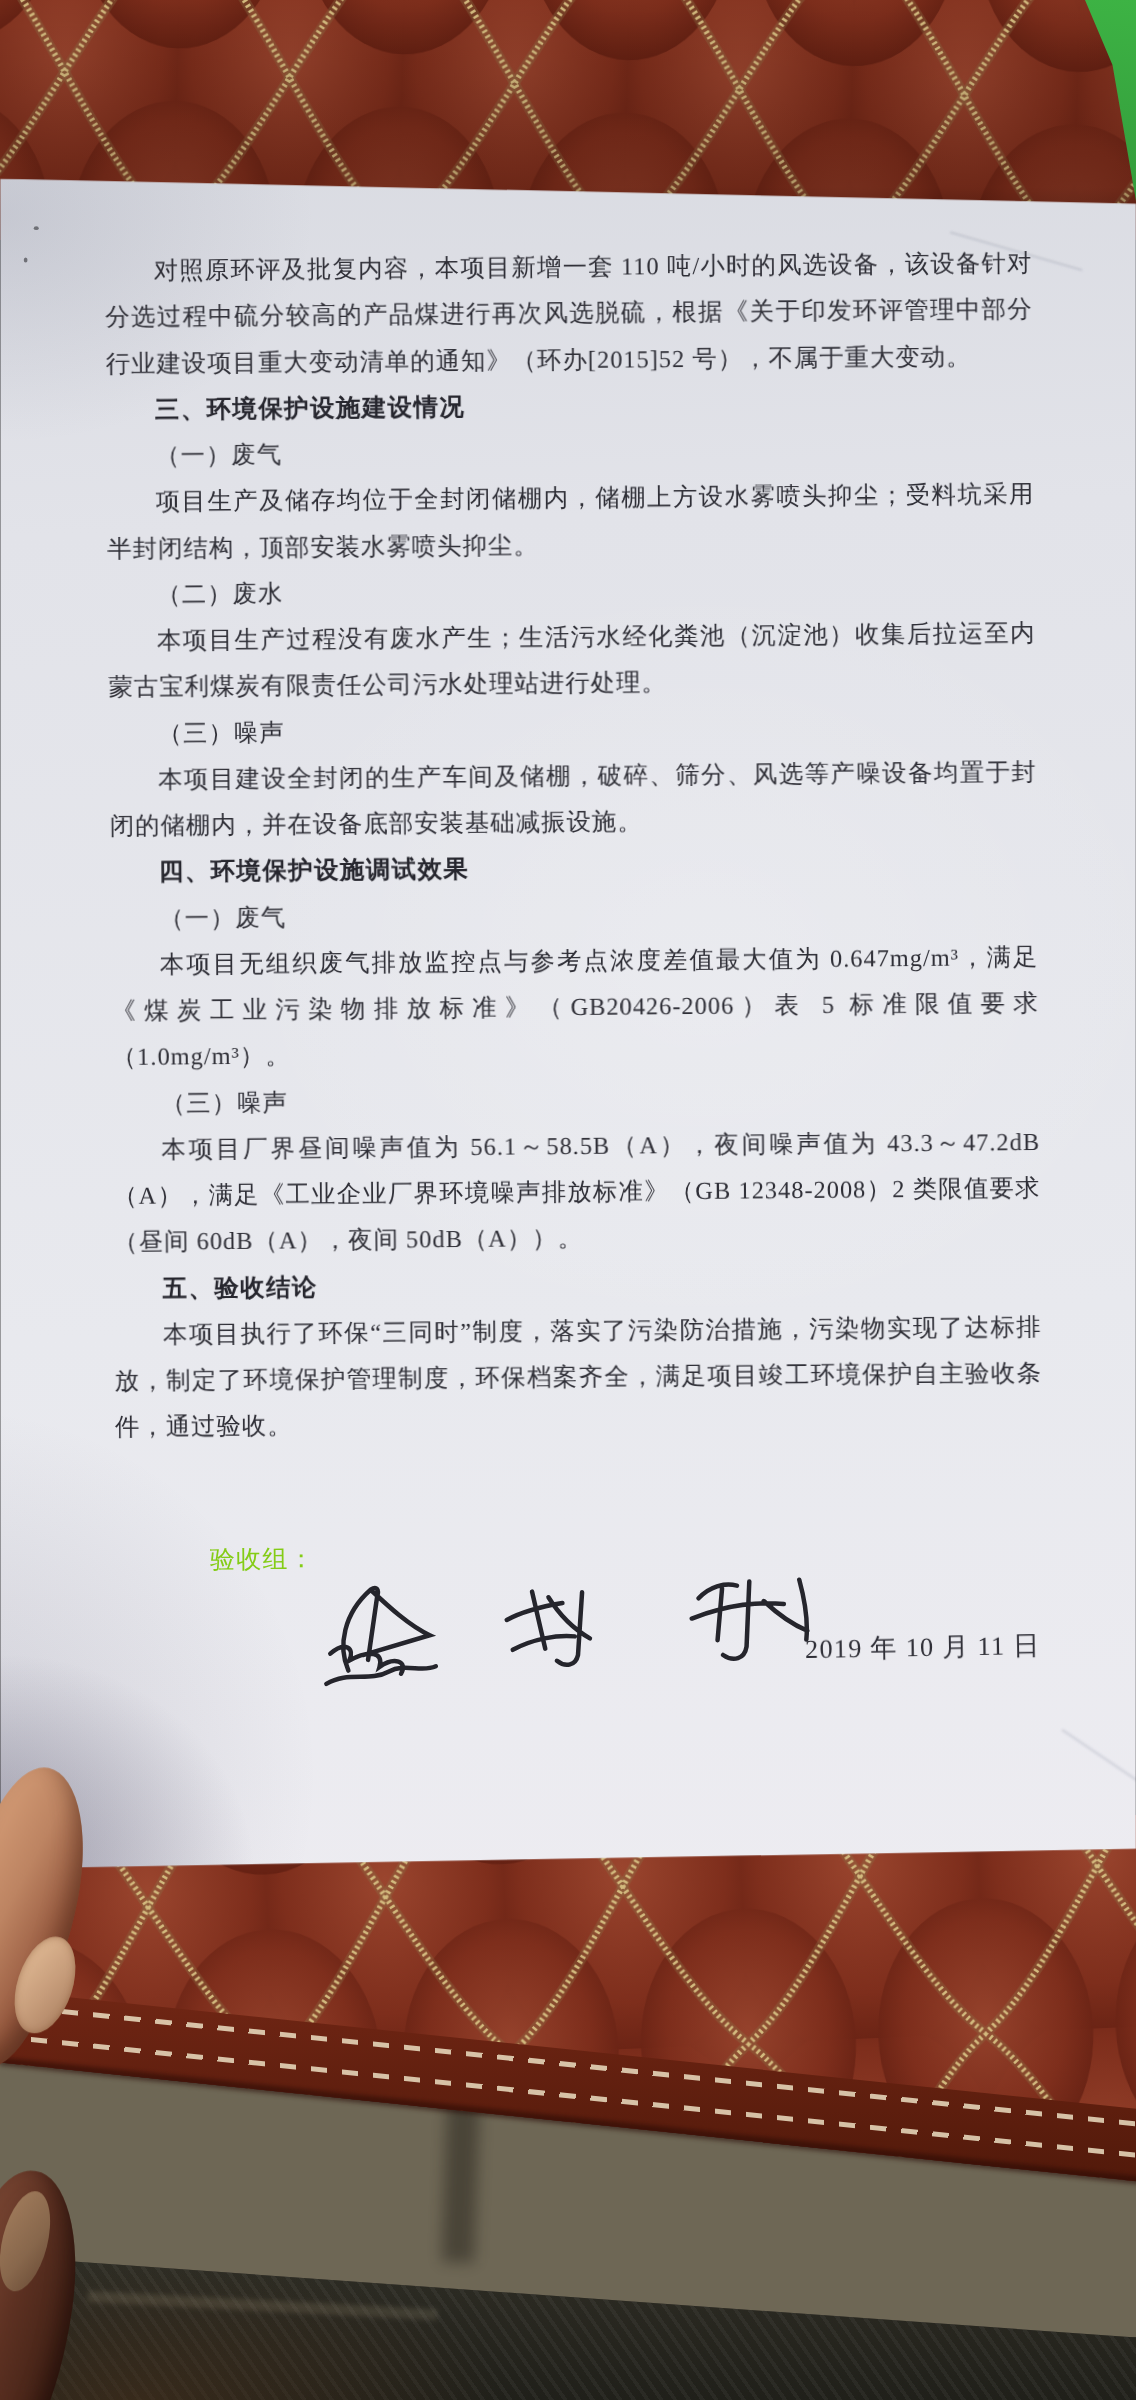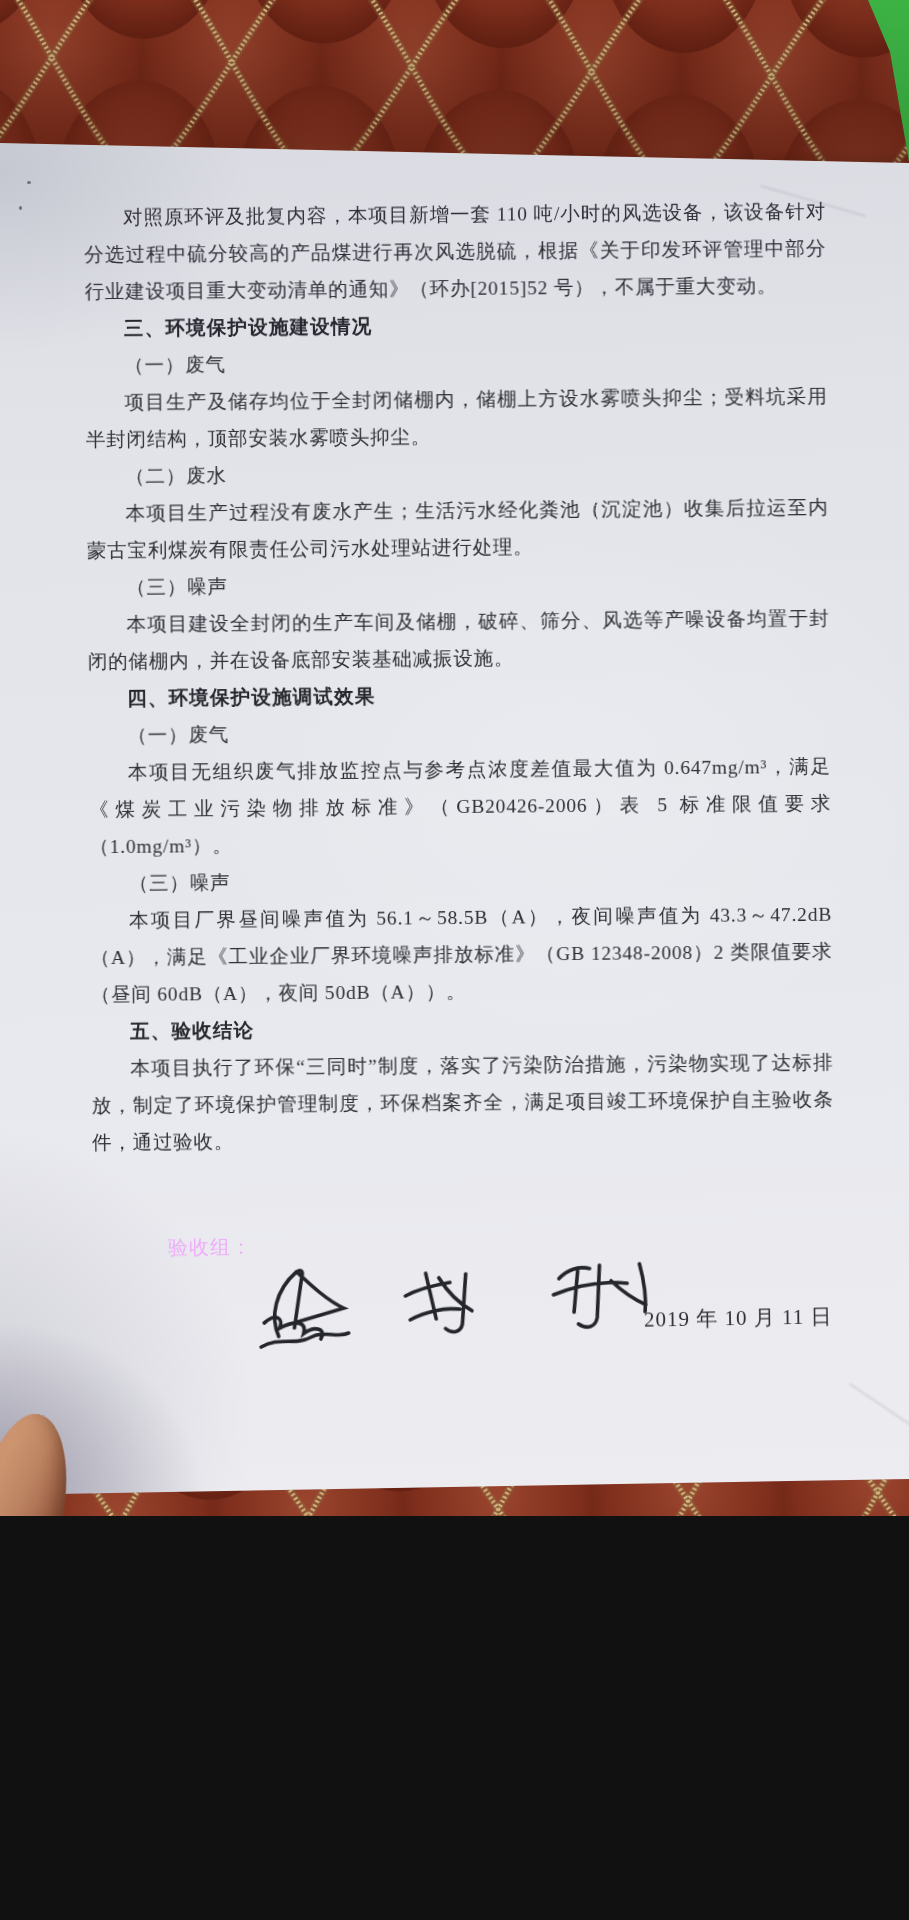--- a/index.html
+++ b/index.html
@@ -1,16 +1,16 @@
 <!DOCTYPE html>
 <html><head>
 <meta charset="utf-8">
 <style>
   html,body{margin:0;padding:0;background:#111;}
-  #scene{position:relative;width:909px;height:1516px;overflow:hidden;
+  #scene{position:relative;width:909px;height:1920px;overflow:hidden;
          font-family:"Liberation Serif","DejaVu Serif",serif;}
 
   
   .layer{position:absolute;left:0;width:909px;}
   #floor{top:1760px;height:160px;z-index:1;
     background:
       radial-gradient(420px 160px at 12% 100%, rgba(74,50,28,.55), rgba(0,0,0,0) 70%),
       repeating-linear-gradient(55deg, rgba(255,255,255,.045) 0 3px, rgba(0,0,0,0) 3px 9px),
       linear-gradient(to bottom,#34332a,#26251e 70%,#20201a);
     clip-path:polygon(0 45px,909px 110px,909px 160px,0 160px);}
@@ -68,21 +68,21 @@
   #speck-2{left:19px;top:206px;width:3px;height:4px;}
 
   
   #doc-text{position:absolute;left:88px;top:196px;width:742px;z-index:7;
     transform:rotate(-0.5deg);color:#2e2e36;font-size:19.5px;line-height:37px;
     letter-spacing:.8px;text-align:justify;text-justify:inter-ideograph;}
   #doc-text p{margin:0;text-indent:2em;}
   #doc-text p.h{font-family:"Liberation Sans","DejaVu Sans",sans-serif;
     font-weight:bold;color:#26262e;letter-spacing:1.2px;}
   #signoff-label{position:absolute;left:168px;top:1234px;z-index:7;
-    color:#f0abfc;font-size:20px;letter-spacing:1px;transform:rotate(-0.5deg);text-align:right;}
+    color:#84cc16;font-size:20px;letter-spacing:1px;transform:rotate(-0.5deg);text-align:right;}
   #signatures{position:absolute;left:248px;top:1250px;z-index:7;transform:rotate(-2deg);}
   #sign-date{position:absolute;left:644px;top:1304px;z-index:7;
     color:#2e2e36;font-size:21px;letter-spacing:1px;transform:rotate(-1deg);}
 
   
   .finger{position:absolute;z-index:10;}
   #finger-top{left:-28px;top:1412px;width:86px;height:244px;transform:rotate(13deg);
     border-radius:46% 54% 48% 52% / 38% 44% 56% 60%;
     background:linear-gradient(105deg,#d49c76 8%,#bd8462 42%,#96593f 74%,#6b3a2a 100%);
     box-shadow:inset -8px -10px 18px rgba(60,25,12,.45);}

